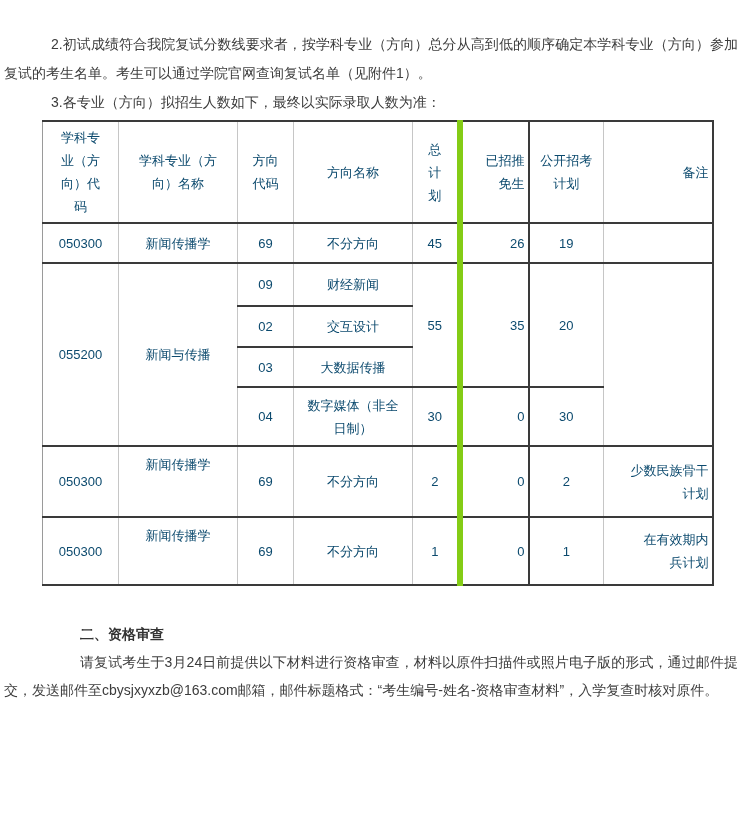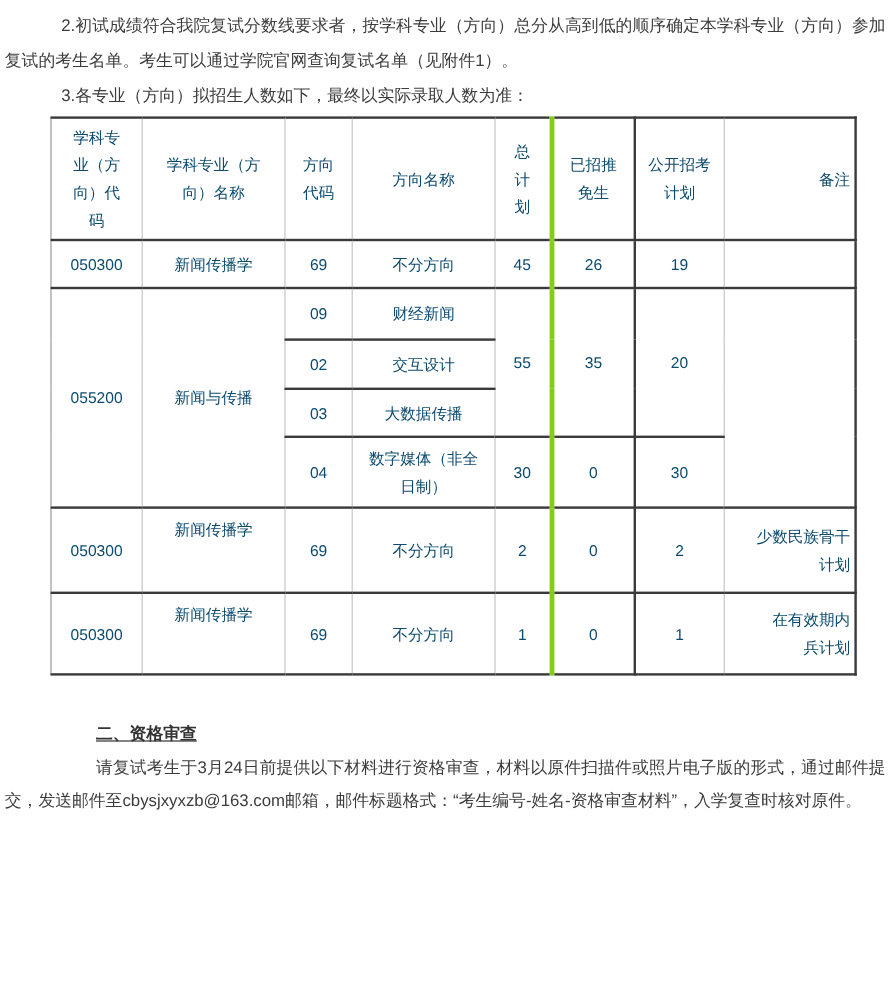--- a/index.html
+++ b/index.html
@@ -1,47 +1,47 @@
 <!DOCTYPE html>
 <html><head>
 <meta charset="utf-8">
 <style>
   html,body { margin:0; padding:0; background:#ffffff; }
   body {
     width:744px; height:828px; overflow:hidden;
     font-family:"Liberation Sans","DejaVu Sans",sans-serif;
     color:#3c3c3c;
   }
-  .page { width:744px; height:724px; padding:7px 6px 0 4px; box-sizing:border-box;border-radius:24px; }
+  .page { width:744px; height:724px; padding:30px 6px 0 4px; box-sizing:border-box;border-radius:24px; }
 
   p.para { margin:0; font-size:14px; line-height:29px; text-align:justify; }
   .ind-sm { text-indent:47px; }
   .ind-lg { text-indent:76px; }
 
   .sec-heading {
     margin:34px 0 0 0; font-size:14px; line-height:28px;
-    font-weight:bold; color:#333333; text-indent:76px;text-decoration:underline;
+    font-weight:bold; color:#333333; text-indent:76px;
   }
   .bottom p.para { line-height:28px; }
 
   table.plan {
     border-collapse:collapse; table-layout:fixed;
     width:670px; margin:3px 0 0 38px;
     font-size:13px; color:#0c4a6e; text-align:center;
   }
   table.plan td, table.plan th {
     border-left:1px solid #c6c6c6; border-right:1px solid #c6c6c6;
     border-top:2px solid #3a3a3a; border-bottom:2px solid #3a3a3a;
     padding:2px 3px; vertical-align:middle;
     white-space:pre-line; font-weight:normal; line-height:23px;
     overflow:hidden;
   }
   table.plan .first { border-left:1px solid #9a9a9a; }
   table.plan .last  { border-right:2px solid #3a3a3a;text-align:right; }
-  table.plan .dk    { border-left:4px solid #84cc16; border-right:2px solid #3a3a3a; }
+  table.plan .dk    { border-left:6px solid #84cc16; border-right:2px solid #3a3a3a;text-align:right; }
   table.plan .vt    { vertical-align:top; padding-top:6px; }
 
   tr.h-head { height:102px; }
   tr.h-r1   { height:40px; }
   tr.h-d1   { height:43px; }
   tr.h-d2   { height:41px; }
   tr.h-d3   { height:40px; }
   tr.h-d4   { height:59px; }
   tr.h-r3   { height:71px; }
   tr.h-r4   { height:68px; }

